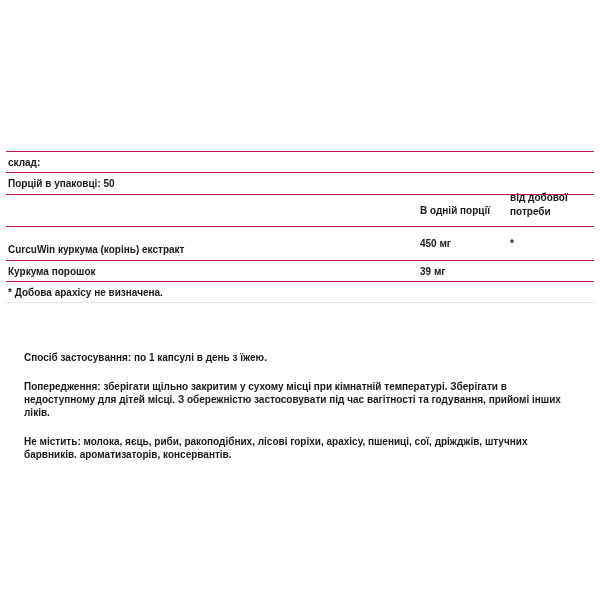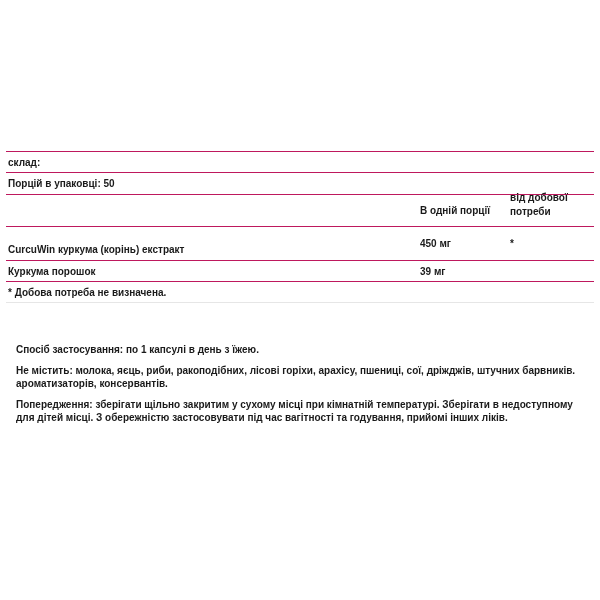--- a/index.html
+++ b/index.html
@@ -11,21 +11,21 @@
     tr.last td { border-bottom: 1px solid #e6e6e6; }
     .c1 { width: 410px; }
     .c2 { width: 88px; }
     .r21 { height: 21px; }
     .r22 { height: 22px; }
     .rhead { height: 32px; }
     .rhead td { vertical-align: middle; }
     .rbig { height: 34px; }
     .rbig td { vertical-align: middle; padding-top: 2px; }
     .hdr2 { line-height: 14px; position: relative; top: -6px; }
-    .para { margin: 8px; line-height: 13px; }
+    .para { margin: 16px; line-height: 13px; }
     .notes { position: absolute; left: 8px; top: 335px; width: 586px; }
     .notes p + p { margin-top: 8px; }
   </style>
 </head>
 <body>
 
 <div class="wrap">
   <table>
     <tbody>
         <tr class="r21">
@@ -45,23 +45,23 @@
       <td class="c1" style="padding-top:12px;margin-left:47px;">CurcuWin куркума (корінь) екстракт</td>
       <td class="c2" style="padding-top:0;">450 мг</td>
       <td style="padding-top:0;">*</td>
     </tr>
     <tr class="r21">
       <td class="c1">Куркума порошок</td>
       <td class="c2">39 мг</td>
       <td></td>
     </tr>
     <tr class="r21 last">
-      <td colspan="3">* Добова потреба не визначена.</td>
+      <td colspan="3">* Добова арахісу не визначена.</td>
     </tr>
   </tbody>
     </table>
 </div>
 
 <div class="notes">
   <p class="para">Спосіб застосування: по 1 капсулі в день з їжею.</p>
+  <p class="para">Попередження: зберігати щільно закритим у сухому місці при кімнатній температурі. Зберігати в недоступному для дітей місці. З обережністю застосовувати під час вагітності та годування, прийомі інших ліків.</p>
   <p class="para">Не містить: молока, яєць, риби, ракоподібних, лісові горіхи, арахісу, пшениці, сої, дріжджів, штучних барвників. ароматизаторів, консервантів.</p>
-  <p class="para">Попередження: зберігати щільно закритим у сухому місці при кімнатній температурі. Зберігати в недоступному для дітей місці. З обережністю застосовувати під час вагітності та годування, прийомі інших ліків.</p>
 </div>
 
 </body></html>

